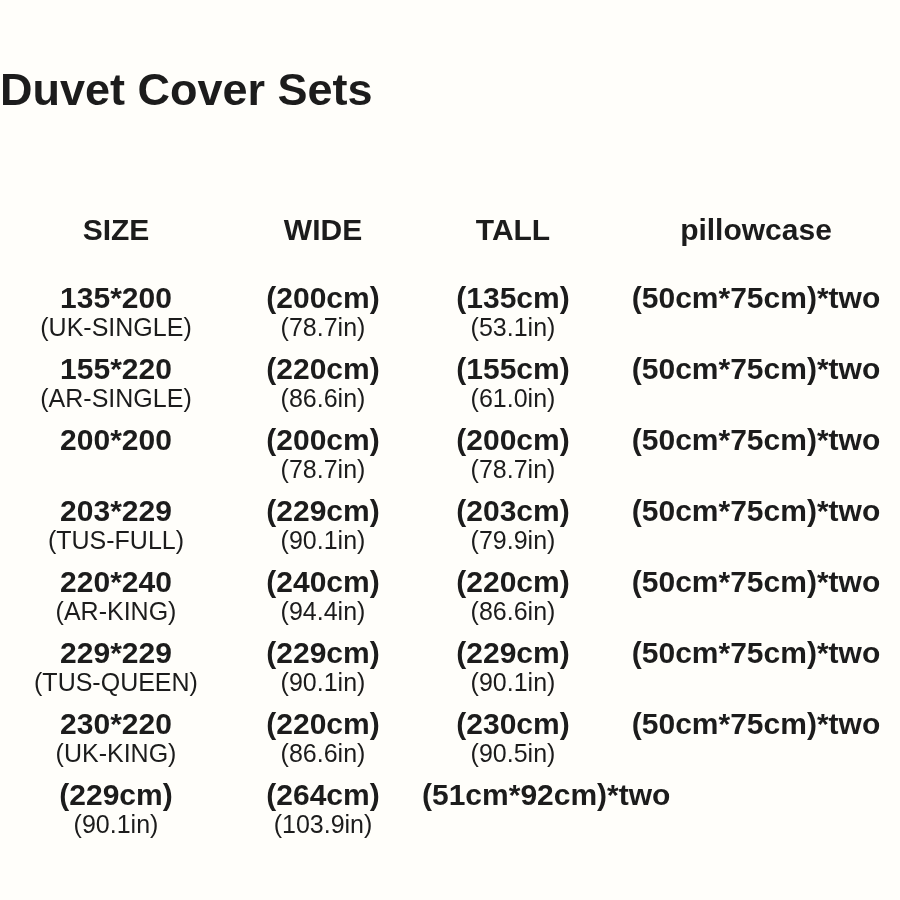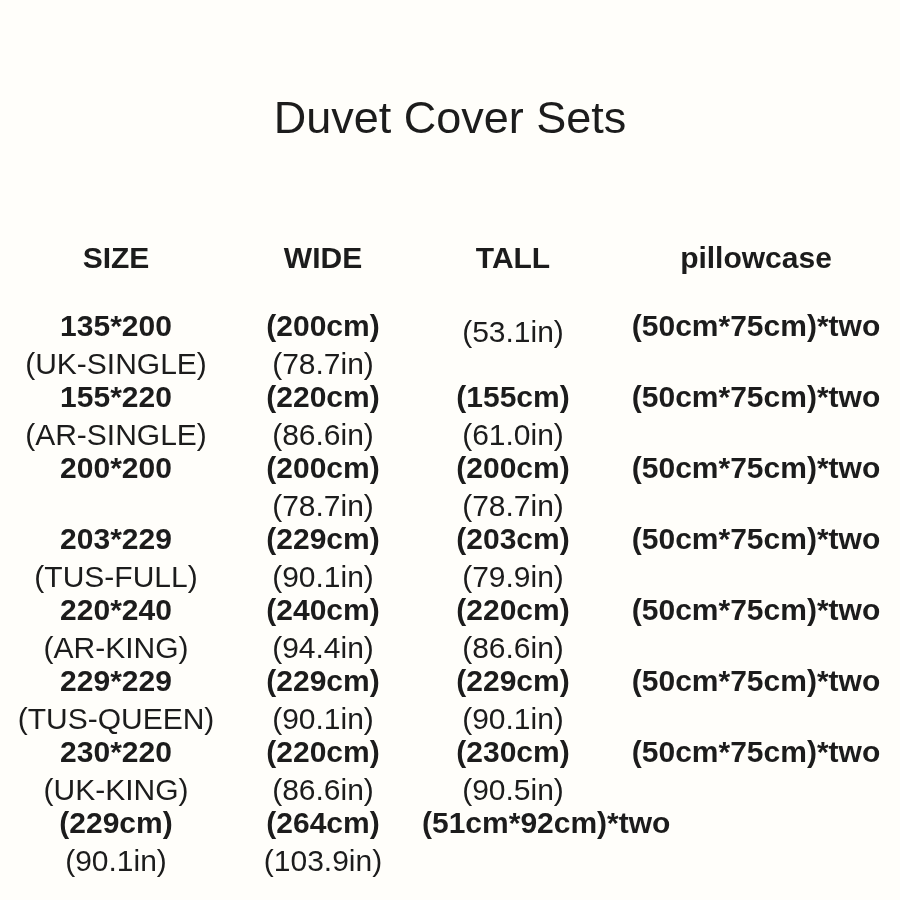--- a/index.html
+++ b/index.html
@@ -8,25 +8,24 @@
     background: #fffefa;
     font-family: "Liberation Sans", "DejaVu Sans", sans-serif;
     color: #1c1c1c;
     overflow: hidden;
   }
   .page {
     position: relative;
     width: 900px; height: 900px;
   }
   .title {
-    padding-top: 92px;
-    text-align: center;
+    padding-top: 64px;
     font-size: 45px;
     line-height: 52px;
-    font-weight: 400;
+    font-weight: 700;
     letter-spacing: 0px;
   }
   .size-table {
     margin-top: 96px;
   }
   .row {
     display: grid;
     grid-template-columns: 224px 190px 190px 296px;
     width: 900px;
   }
@@ -47,25 +46,24 @@
     text-align: center;
     padding-left: 8px;
   }
   .line1 {
     font-size: 30px;
     font-weight: 700;
     line-height: 32px;
     white-space: nowrap;
   }
   .line2 {
-    font-size: 30px;
+    font-size: 25px;
     font-weight: 400;
     line-height: 26px;
     white-space: nowrap;
-    margin-top: 9px;
   }
 </style>
 </head>
 <body>
 
 <div class="page">
 
   <div class="title">Duvet Cover Sets</div>
 
   <div class="size-table">
@@ -81,20 +79,21 @@
       <div class="row">
         <div class="cell">
           <div class="line1">135*200</div>
           <div class="line2">(UK-SINGLE)</div>
         </div>
         <div class="cell">
           <div class="line1">(200cm)</div>
           <div class="line2">(78.7in)</div>
         </div>
         <div class="cell">
+          <div class="line1">(135cm)</div>
           <div class="line2">(53.1in)</div>
         </div>
         <div class="cell">
           <div class="line1">(50cm*75cm)*two</div>
         </div>
       </div>
 
       <div class="row">
         <div class="cell">
           <div class="line1">155*220</div>

